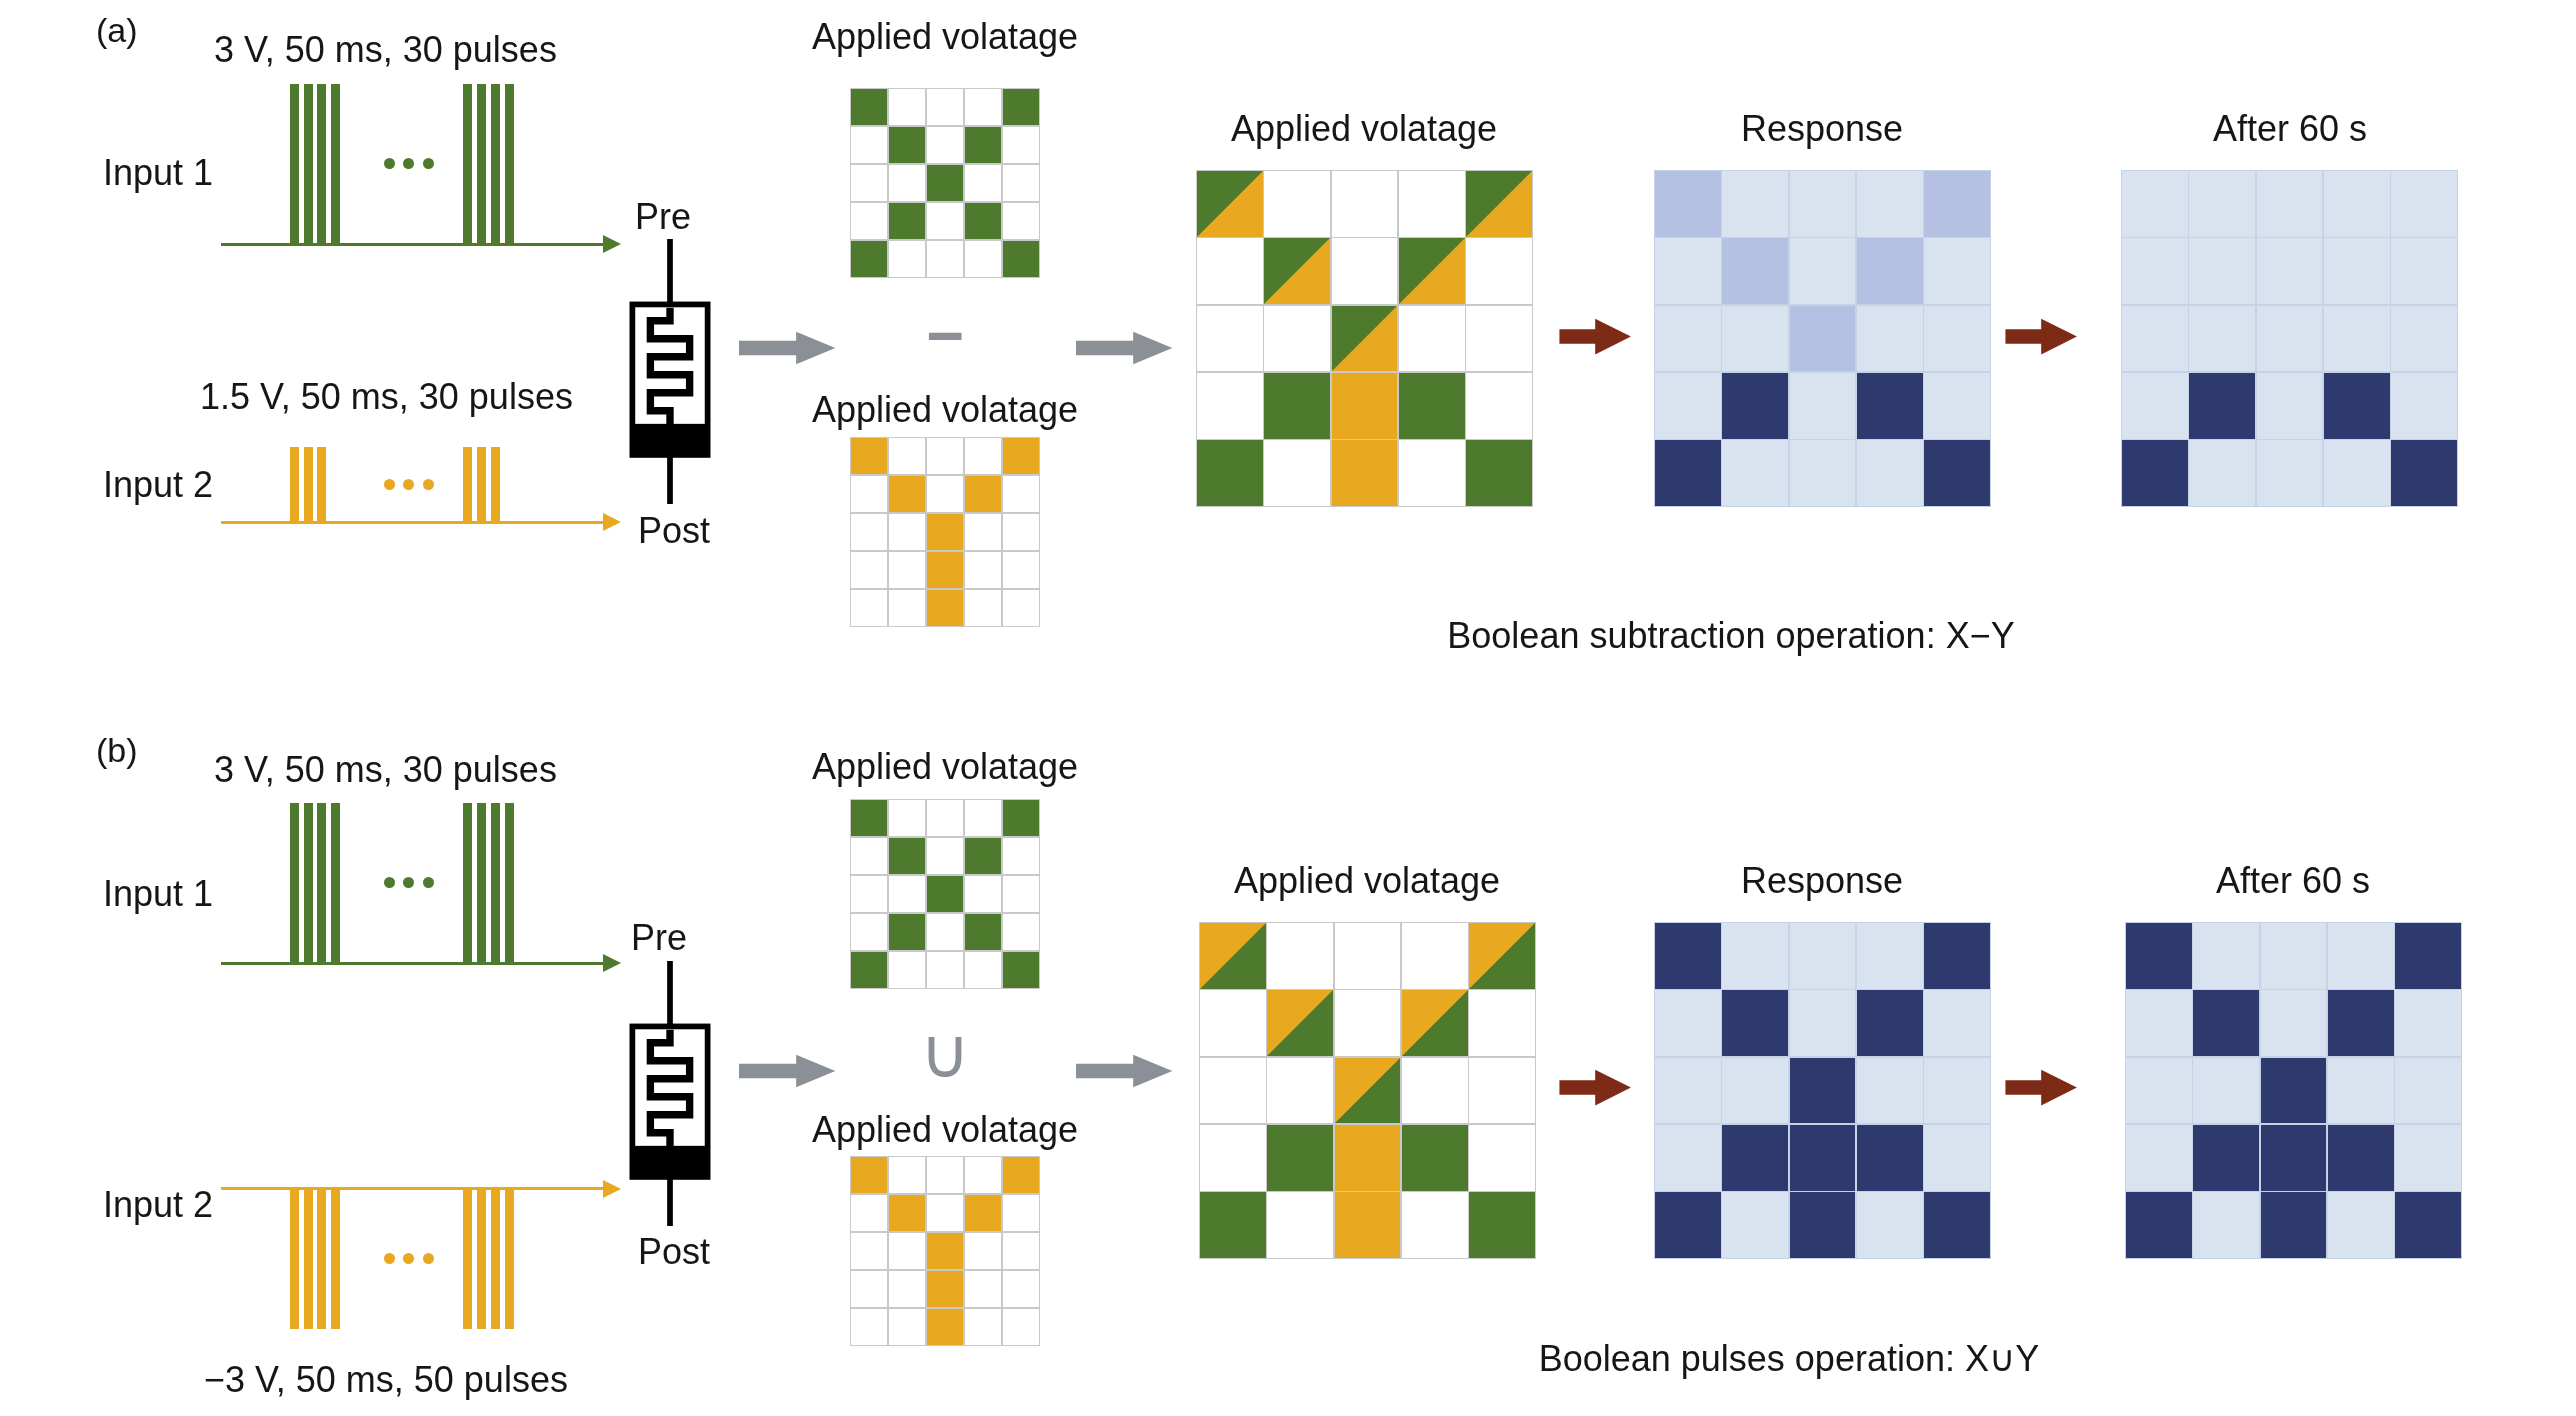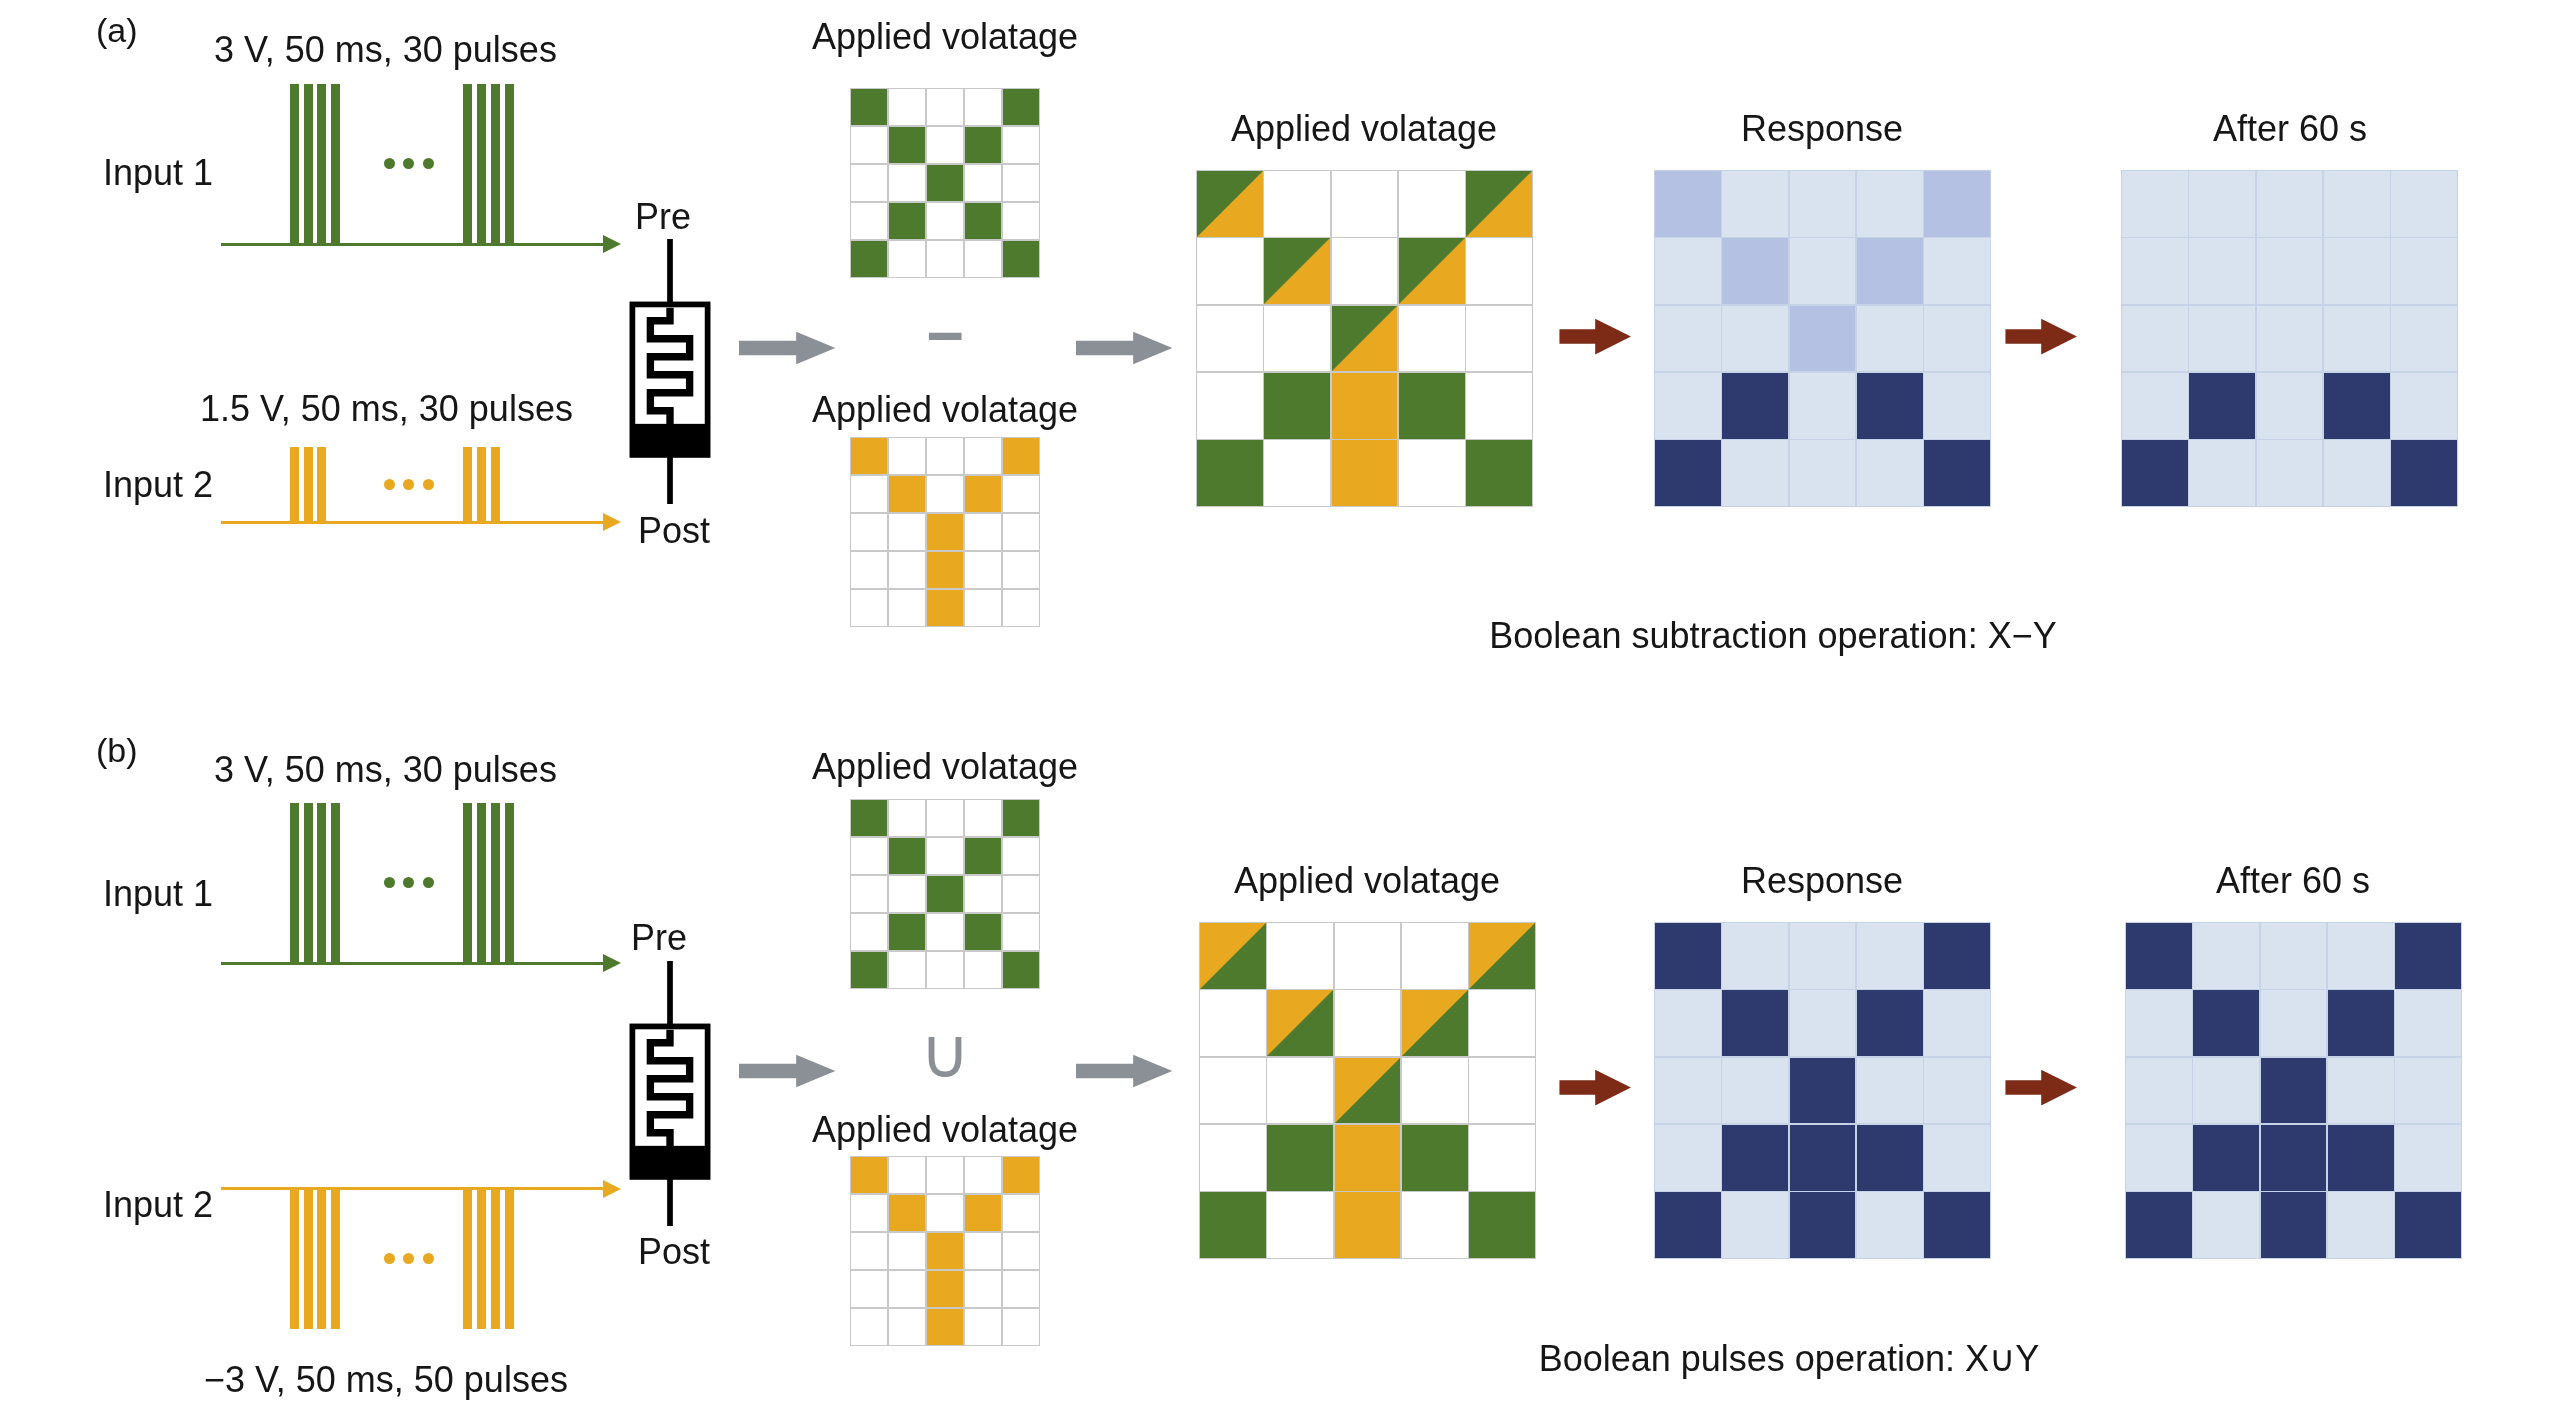--- a/index.html
+++ b/index.html
@@ -45,21 +45,21 @@
       <div class="bar" style="left: 110px; background: rgb(77, 122, 44); height: 160px; bottom: 2.5px;"></div>
       <div class="bar" style="left: 242px; background: rgb(77, 122, 44); height: 160px; bottom: 2.5px;"></div>
       <div class="bar" style="left: 256px; background: rgb(77, 122, 44); height: 160px; bottom: 2.5px;"></div>
       <div class="bar" style="left: 270px; background: rgb(77, 122, 44); height: 160px; bottom: 2.5px;"></div>
       <div class="bar" style="left: 284px; background: rgb(77, 122, 44); height: 160px; bottom: 2.5px;"></div>
       <div class="dot" style="left: 163px; background: rgb(77, 122, 44); bottom: 77px;"></div>
       <div class="dot" style="left: 182px; background: rgb(77, 122, 44); bottom: 77px;"></div>
       <div class="dot" style="left: 202px; background: rgb(77, 122, 44); bottom: 77px;"></div>
     </div>
 
-  <div class="label" style="left:200px;top:388px">1.5 V, 50 ms, 30 pulses</div>
+  <div class="label" style="left:200px;top:376px">1.5 V, 50 ms, 30 pulses</div>
   <div class="label" style="left:103px;top:464px">Input 2</div>
   <div class="pulse-train" style="left: 221px; top: 445px; height: 79px;">
       <div class="baseline" style="background: rgb(232, 168, 31); bottom: 0px;"></div>
       <div class="arrowhead" style="border-left-color: rgb(232, 168, 31); bottom: -7.4px;"></div>
       <div class="bar" style="left: 69px; background: rgb(232, 168, 31); height: 75px; bottom: 2.5px;"></div>
       <div class="bar" style="left: 83px; background: rgb(232, 168, 31); height: 75px; bottom: 2.5px;"></div>
       <div class="bar" style="left: 96px; background: rgb(232, 168, 31); height: 75px; bottom: 2.5px;"></div>
       <div class="bar" style="left: 242px; background: rgb(232, 168, 31); height: 75px; bottom: 2.5px;"></div>
       <div class="bar" style="left: 256px; background: rgb(232, 168, 31); height: 75px; bottom: 2.5px;"></div>
       <div class="bar" style="left: 270px; background: rgb(232, 168, 31); height: 75px; bottom: 2.5px;"></div>
@@ -234,21 +234,21 @@
       <div class="cell" style="background: rgb(217, 227, 240);"></div>
       <div class="cell" style="background: rgb(46, 58, 109);"></div>
       <div class="cell" style="background: rgb(217, 227, 240);"></div>
       <div class="cell" style="background: rgb(46, 58, 109);"></div>
       <div class="cell" style="background: rgb(217, 227, 240);"></div>
       <div class="cell" style="background: rgb(217, 227, 240);"></div>
       <div class="cell" style="background: rgb(217, 227, 240);"></div>
       <div class="cell" style="background: rgb(46, 58, 109);"></div>
     </div>
 
-  <div class="caption" style="left:1773px;top:615px">Boolean subtraction operation: X−Y</div>
+  <div class="caption" style="left:1731px;top:615px">Boolean subtraction operation: X−Y</div>
 </div>
 
 <div class="abs" style="left:0;top:703px;width:2576px;height:713px">
   <div class="tag" style="left:96px;top:28px">(b)</div>
 
   <div class="label" style="left:214px;top:46px">3 V, 50 ms, 30 pulses</div>
   <div class="label" style="left:103px;top:170px">Input 1</div>
   <div class="pulse-train" style="left: 221px; top: 98px; height: 164px;">
       <div class="baseline" style="background: rgb(77, 122, 44); bottom: 0px;"></div>
       <div class="arrowhead" style="border-left-color: rgb(77, 122, 44); bottom: -7.4px;"></div>

